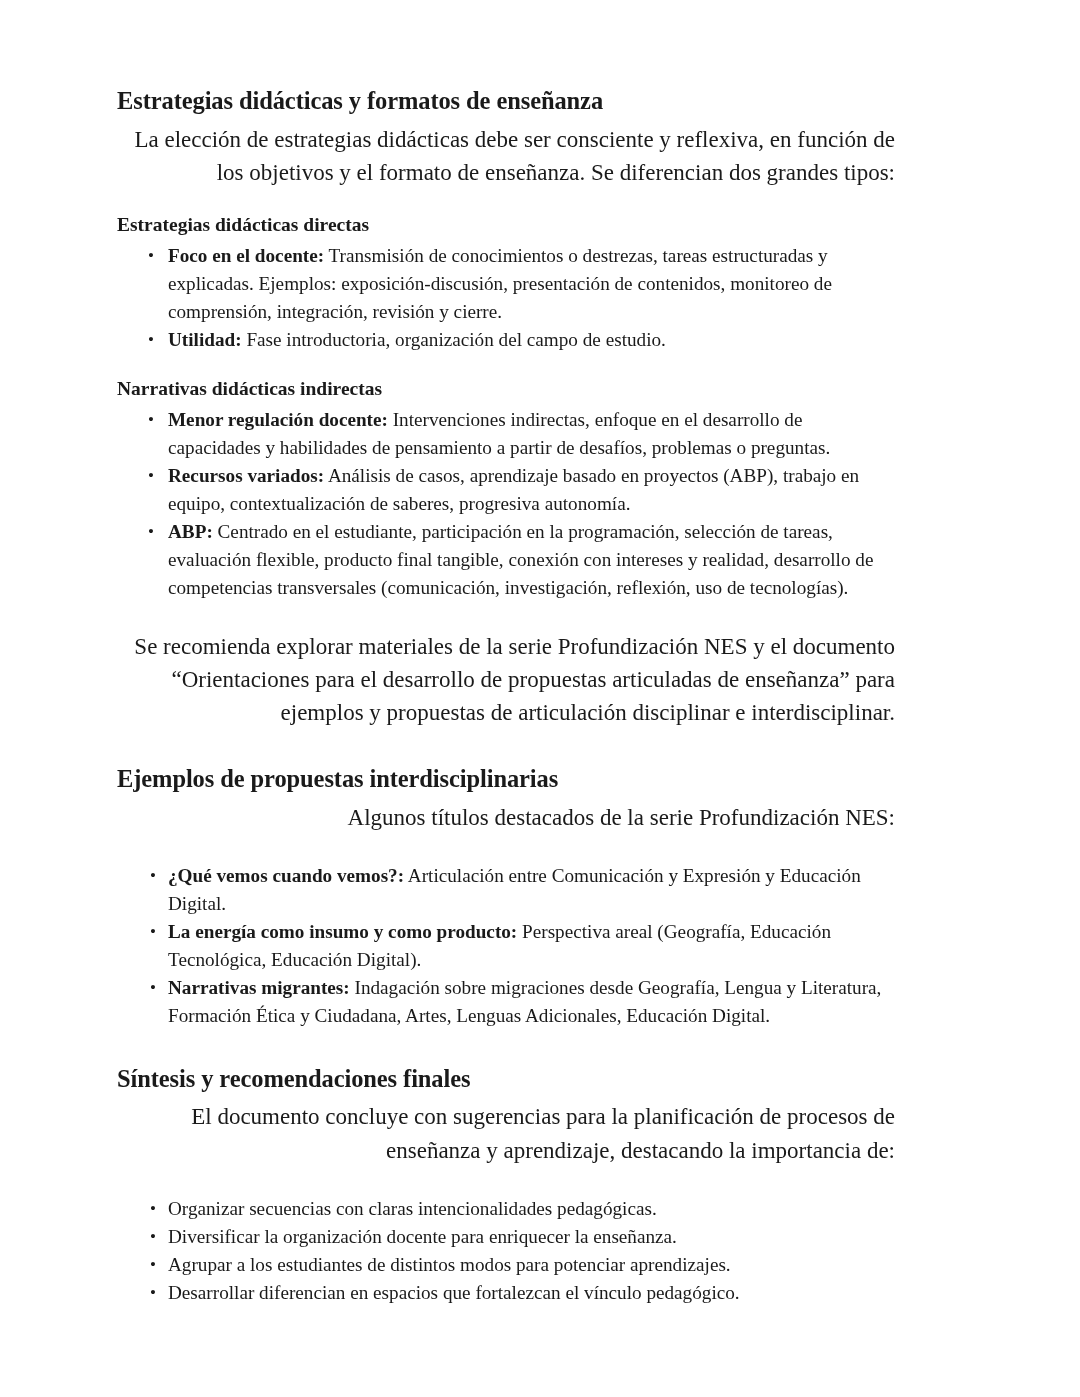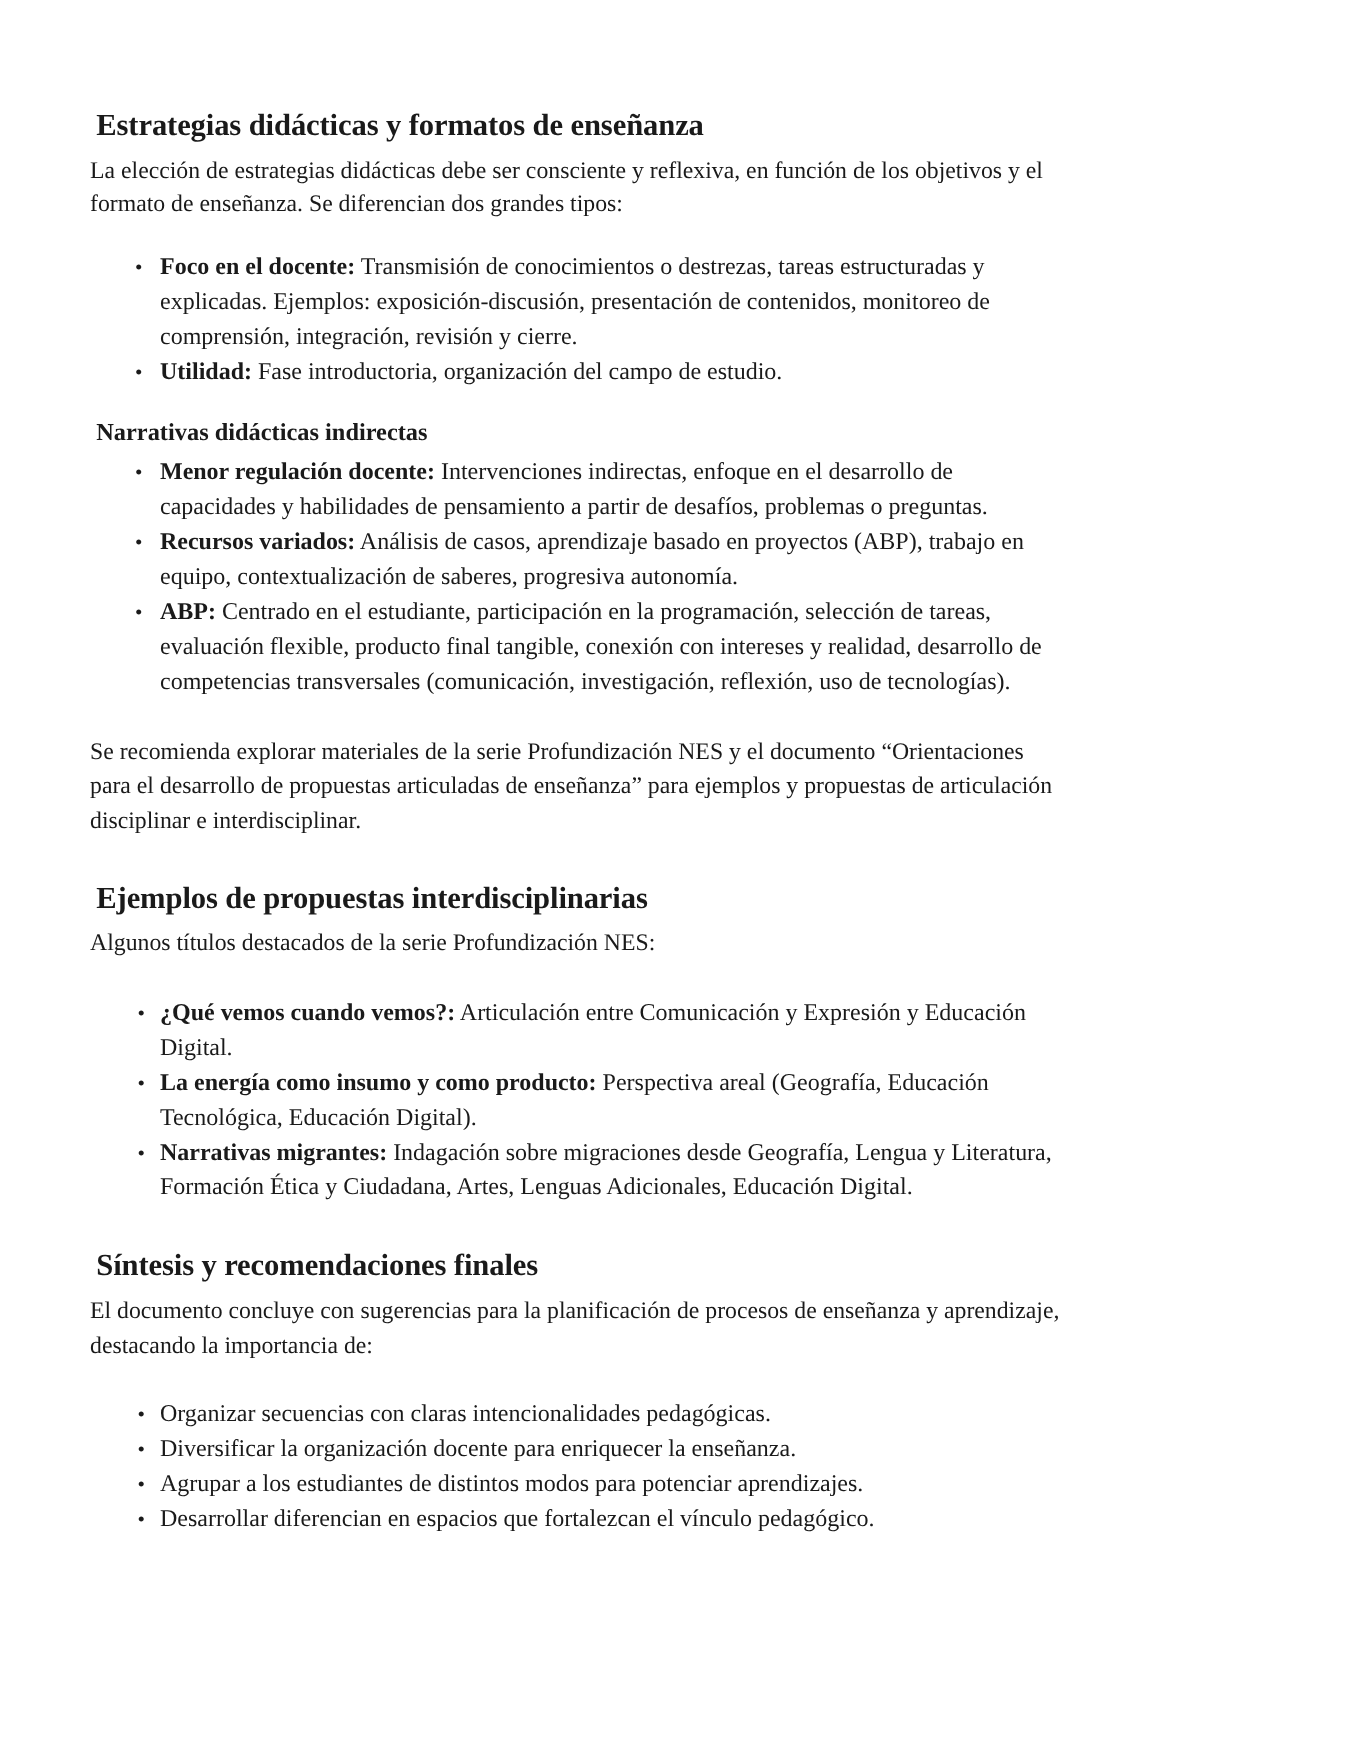--- a/index.html
+++ b/index.html
@@ -15,21 +15,21 @@
     font-family: "Liberation Serif", "DejaVu Serif", serif;
     color: #1a1a1a;
     -webkit-font-smoothing: antialiased;
   }
   .page {
     position: absolute;
     left: 0; top: 0;
     width: 1080px;
     height: 1397px;
     box-sizing: border-box;
-    padding: 86px 145px 0 72px;
+    padding: 86px 145px 0 112px;
   }
   .content {
     width: 783px;
   }
 
   h1.doc-h1 {
     font-size: 24.5px;
     font-weight: bold;
     line-height: 1.25;
     margin: 0 0 6px 0;
@@ -46,24 +46,24 @@
   }
   h3.doc-h3 {
     font-size: 19.5px;
     font-weight: bold;
     line-height: 1.3;
     margin: 0 0 5px 0;
     padding-left: 5px;
   }
 
   p.para {
-    font-size: 19px;
+    font-size: 23px;
     line-height: 1.455;
     margin: 0;
-    text-align: left;
+    text-align: right;
   }
 
   ul.doc-list {
     list-style: none;
     margin: 0;
     padding: 0;
   }
   ul.doc-list > li {
     position: relative;
     font-size: 19.2px;
@@ -104,20 +104,21 @@
 <body>
 
 <div class="page">
   <div class="content">
 
     <h1 class="doc-h1">Estrategias didácticas y formatos de enseñanza</h1>
     <p class="para">La elección de estrategias didácticas debe ser consciente y reflexiva, en función de los objetivos y el formato de enseñanza. Se diferencian dos grandes tipos:</p>
 
     <div class="gap-md"></div>
 
+    <h3 class="doc-h3">Estrategias didácticas directas</h3>
     <ul class="doc-list">
       <li>
         <span class="lead">Foco en el docente:</span><span> Transmisión de conocimientos o destrezas, tareas estructuradas y explicadas. Ejemplos: exposición-discusión, presentación de contenidos, monitoreo de comprensión, integración, revisión y cierre.</span>
       </li>
       <li>
         <span class="lead">Utilidad:</span><span> Fase introductoria, organización del campo de estudio.</span>
       </li>
     </ul>
 
     <div class="gap-md"></div>

